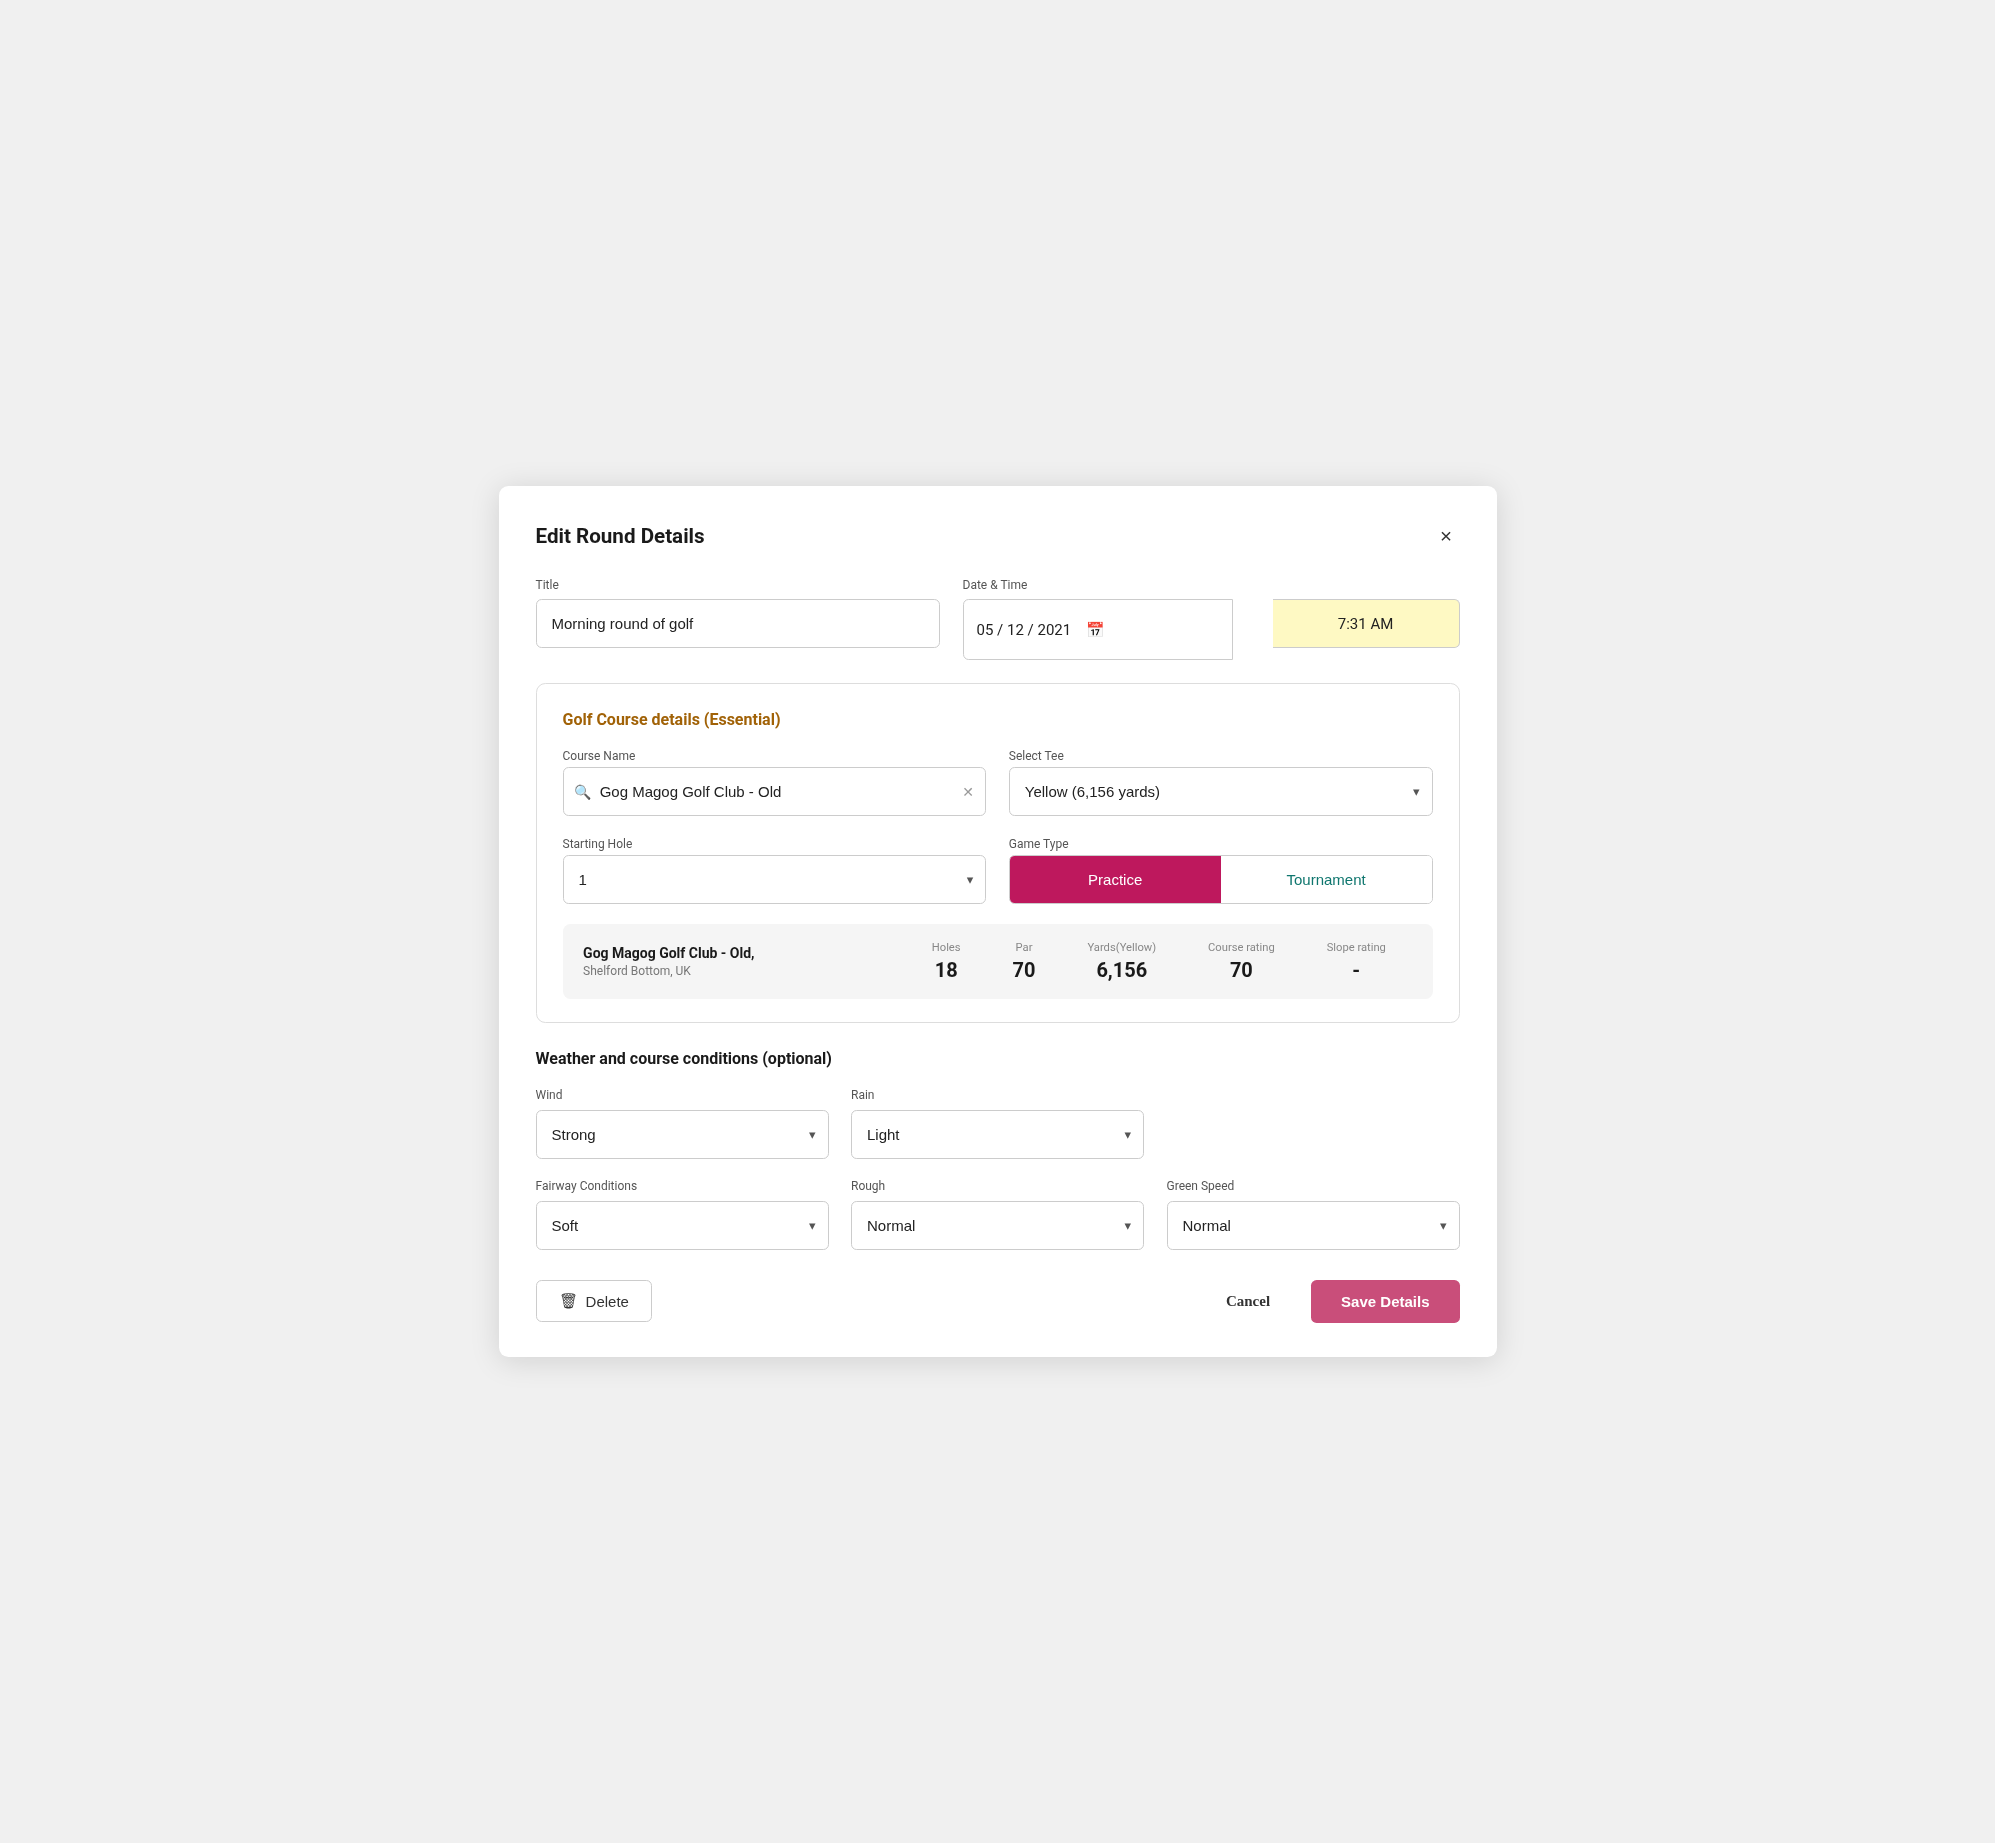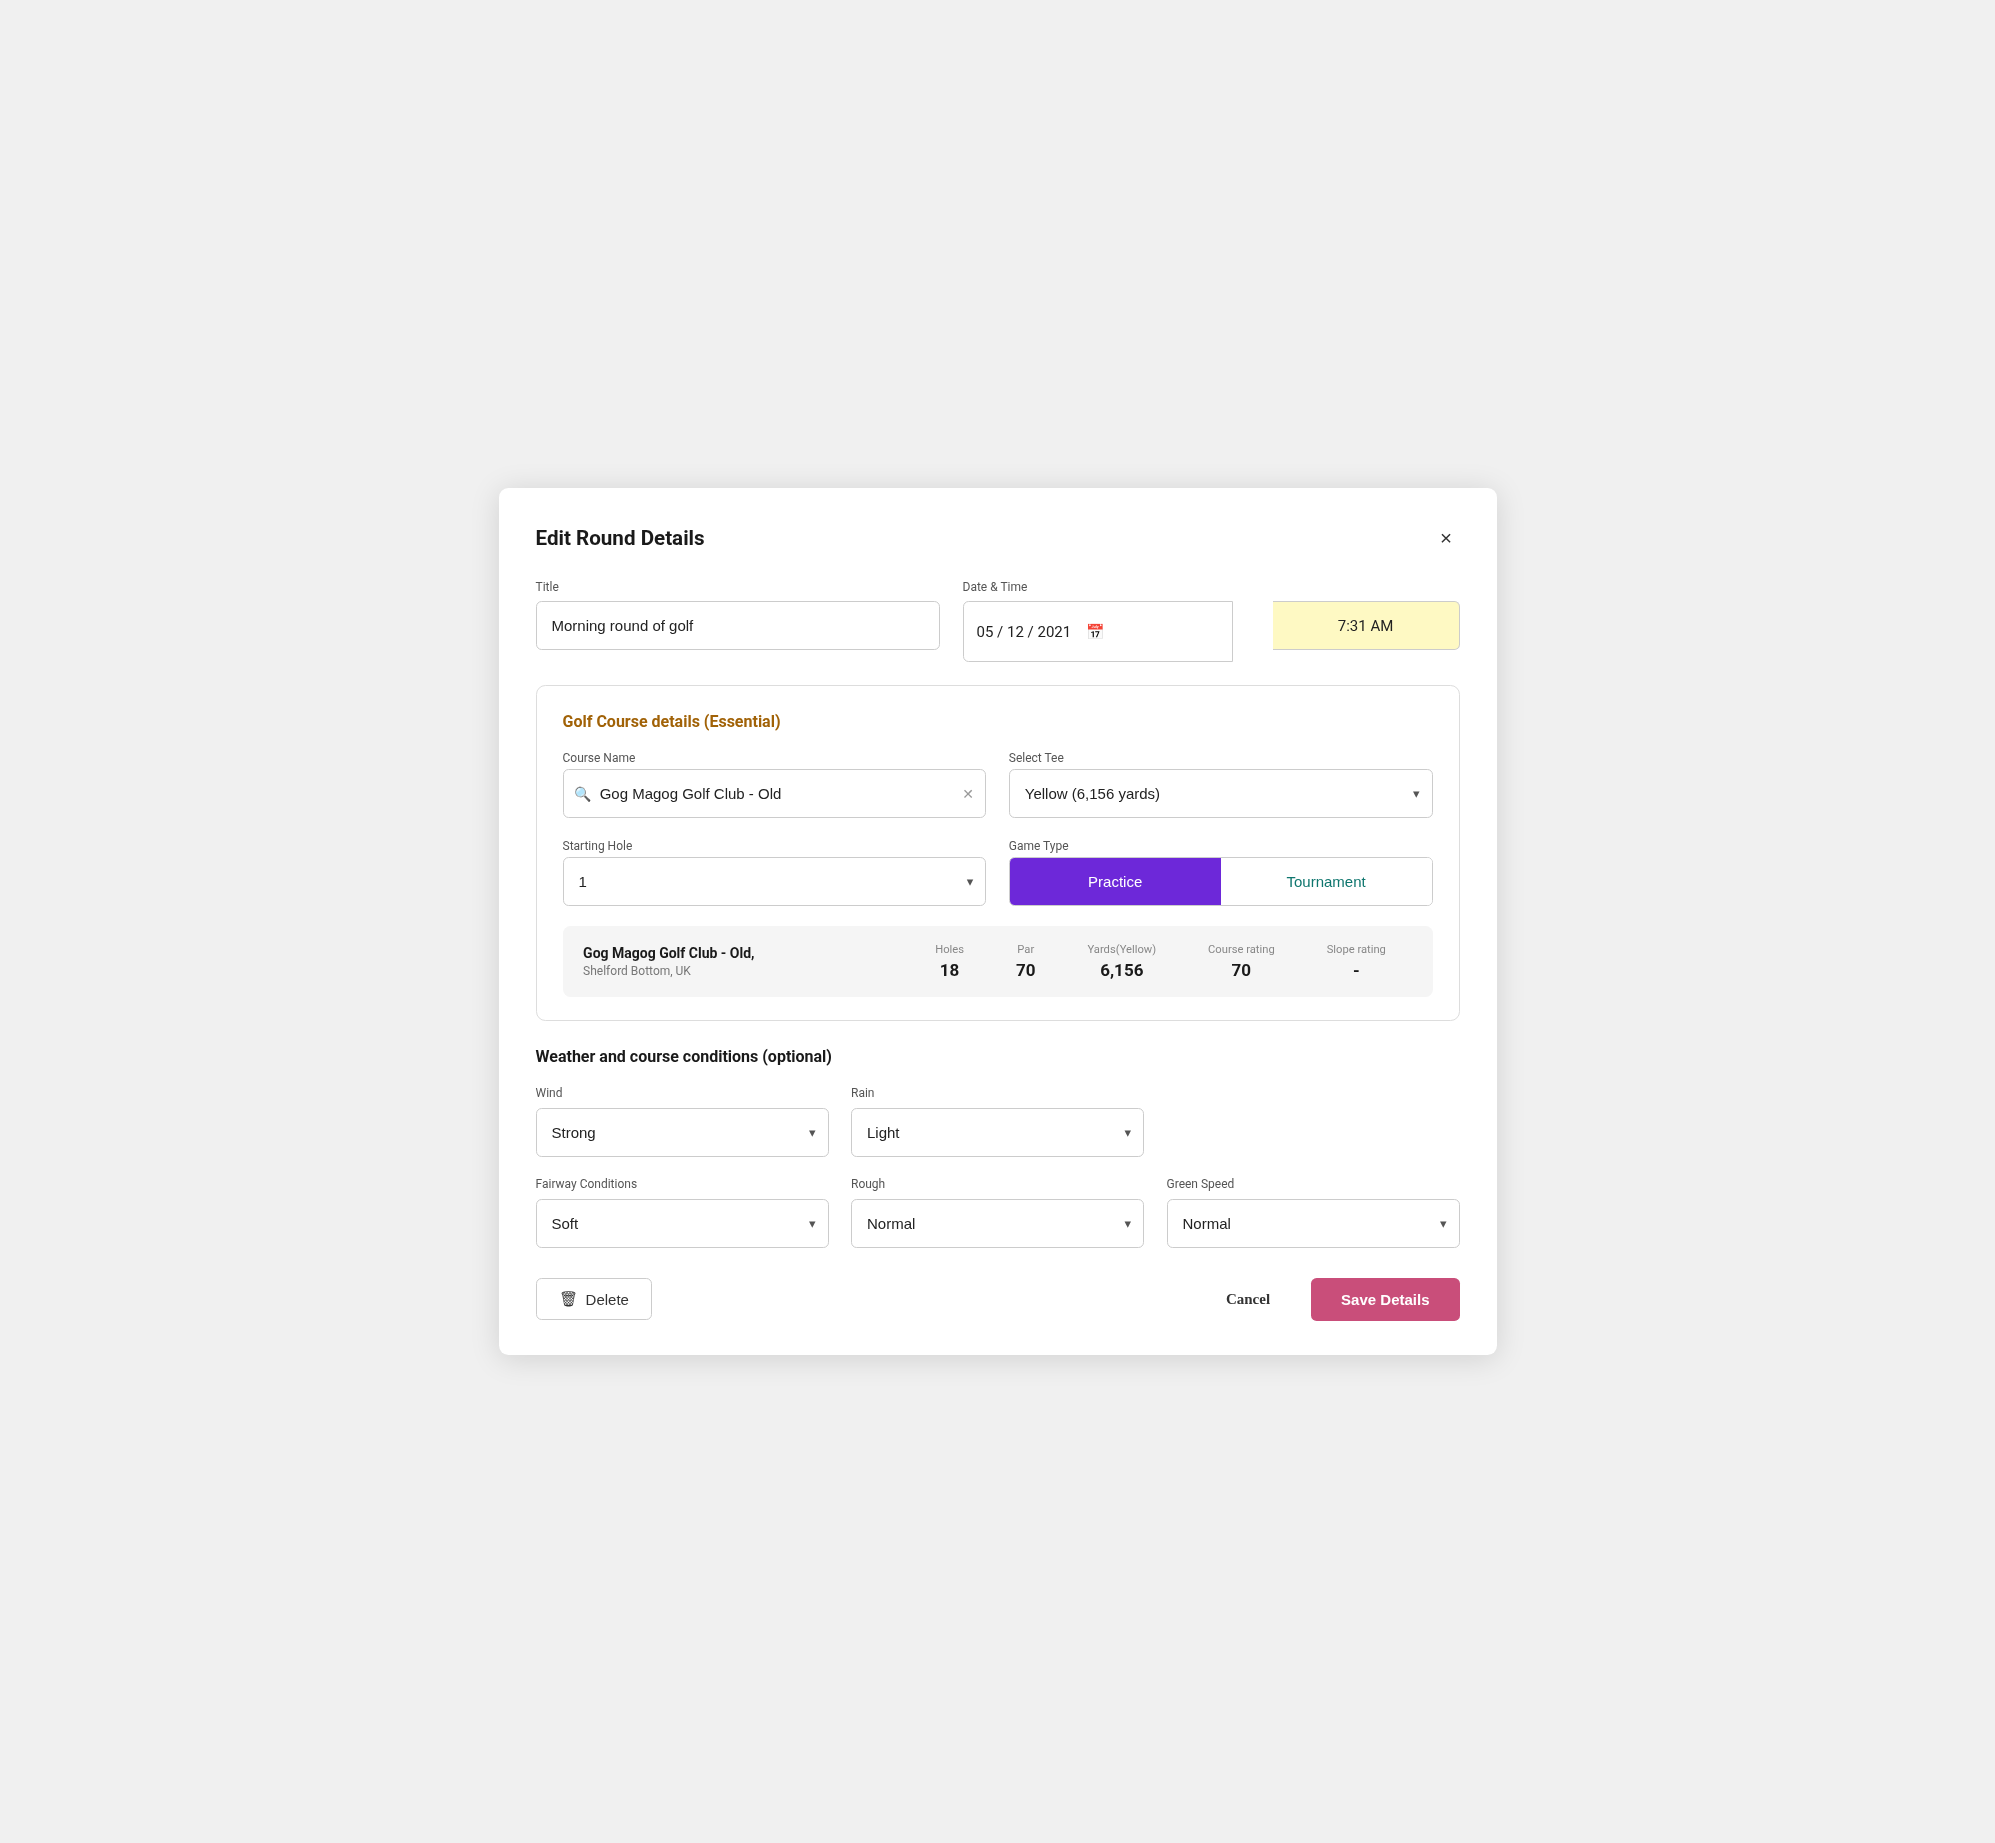--- a/index.html
+++ b/index.html
@@ -182,21 +182,21 @@
     .toggle-btn {
       flex: 1;
       border: none;
       background: #fff;
       font-size: 15px;
       font-weight: 500;
       cursor: pointer;
       transition: background 0.2s;
     }
     .toggle-btn.active {
-      background: #6d28d9;
+      background: #be185d;
       color: #fff;
       text-align: center;
     }
     .toggle-btn:not(.active) {
       color: #0f766e;
     }
 
     
     .course-info-strip {
       background: #f5f5f5;
@@ -223,21 +223,21 @@
       display: flex;
       flex-direction: column;
       align-items: center;
       padding: 0 26px;
     }
     .course-stat .stat-label {
       font-size: 11.2px;
       color: #888;
     }
     .course-stat .stat-val {
-      font-size: 17px;
+      font-size: 20px;
       font-weight: 700;
       color: #1a1a1a;
       margin-top: 3.7px;
     }
 
     
     .weather-title {
       font-size: 16px;
       font-weight: 700;
       color: #1a1a1a;

